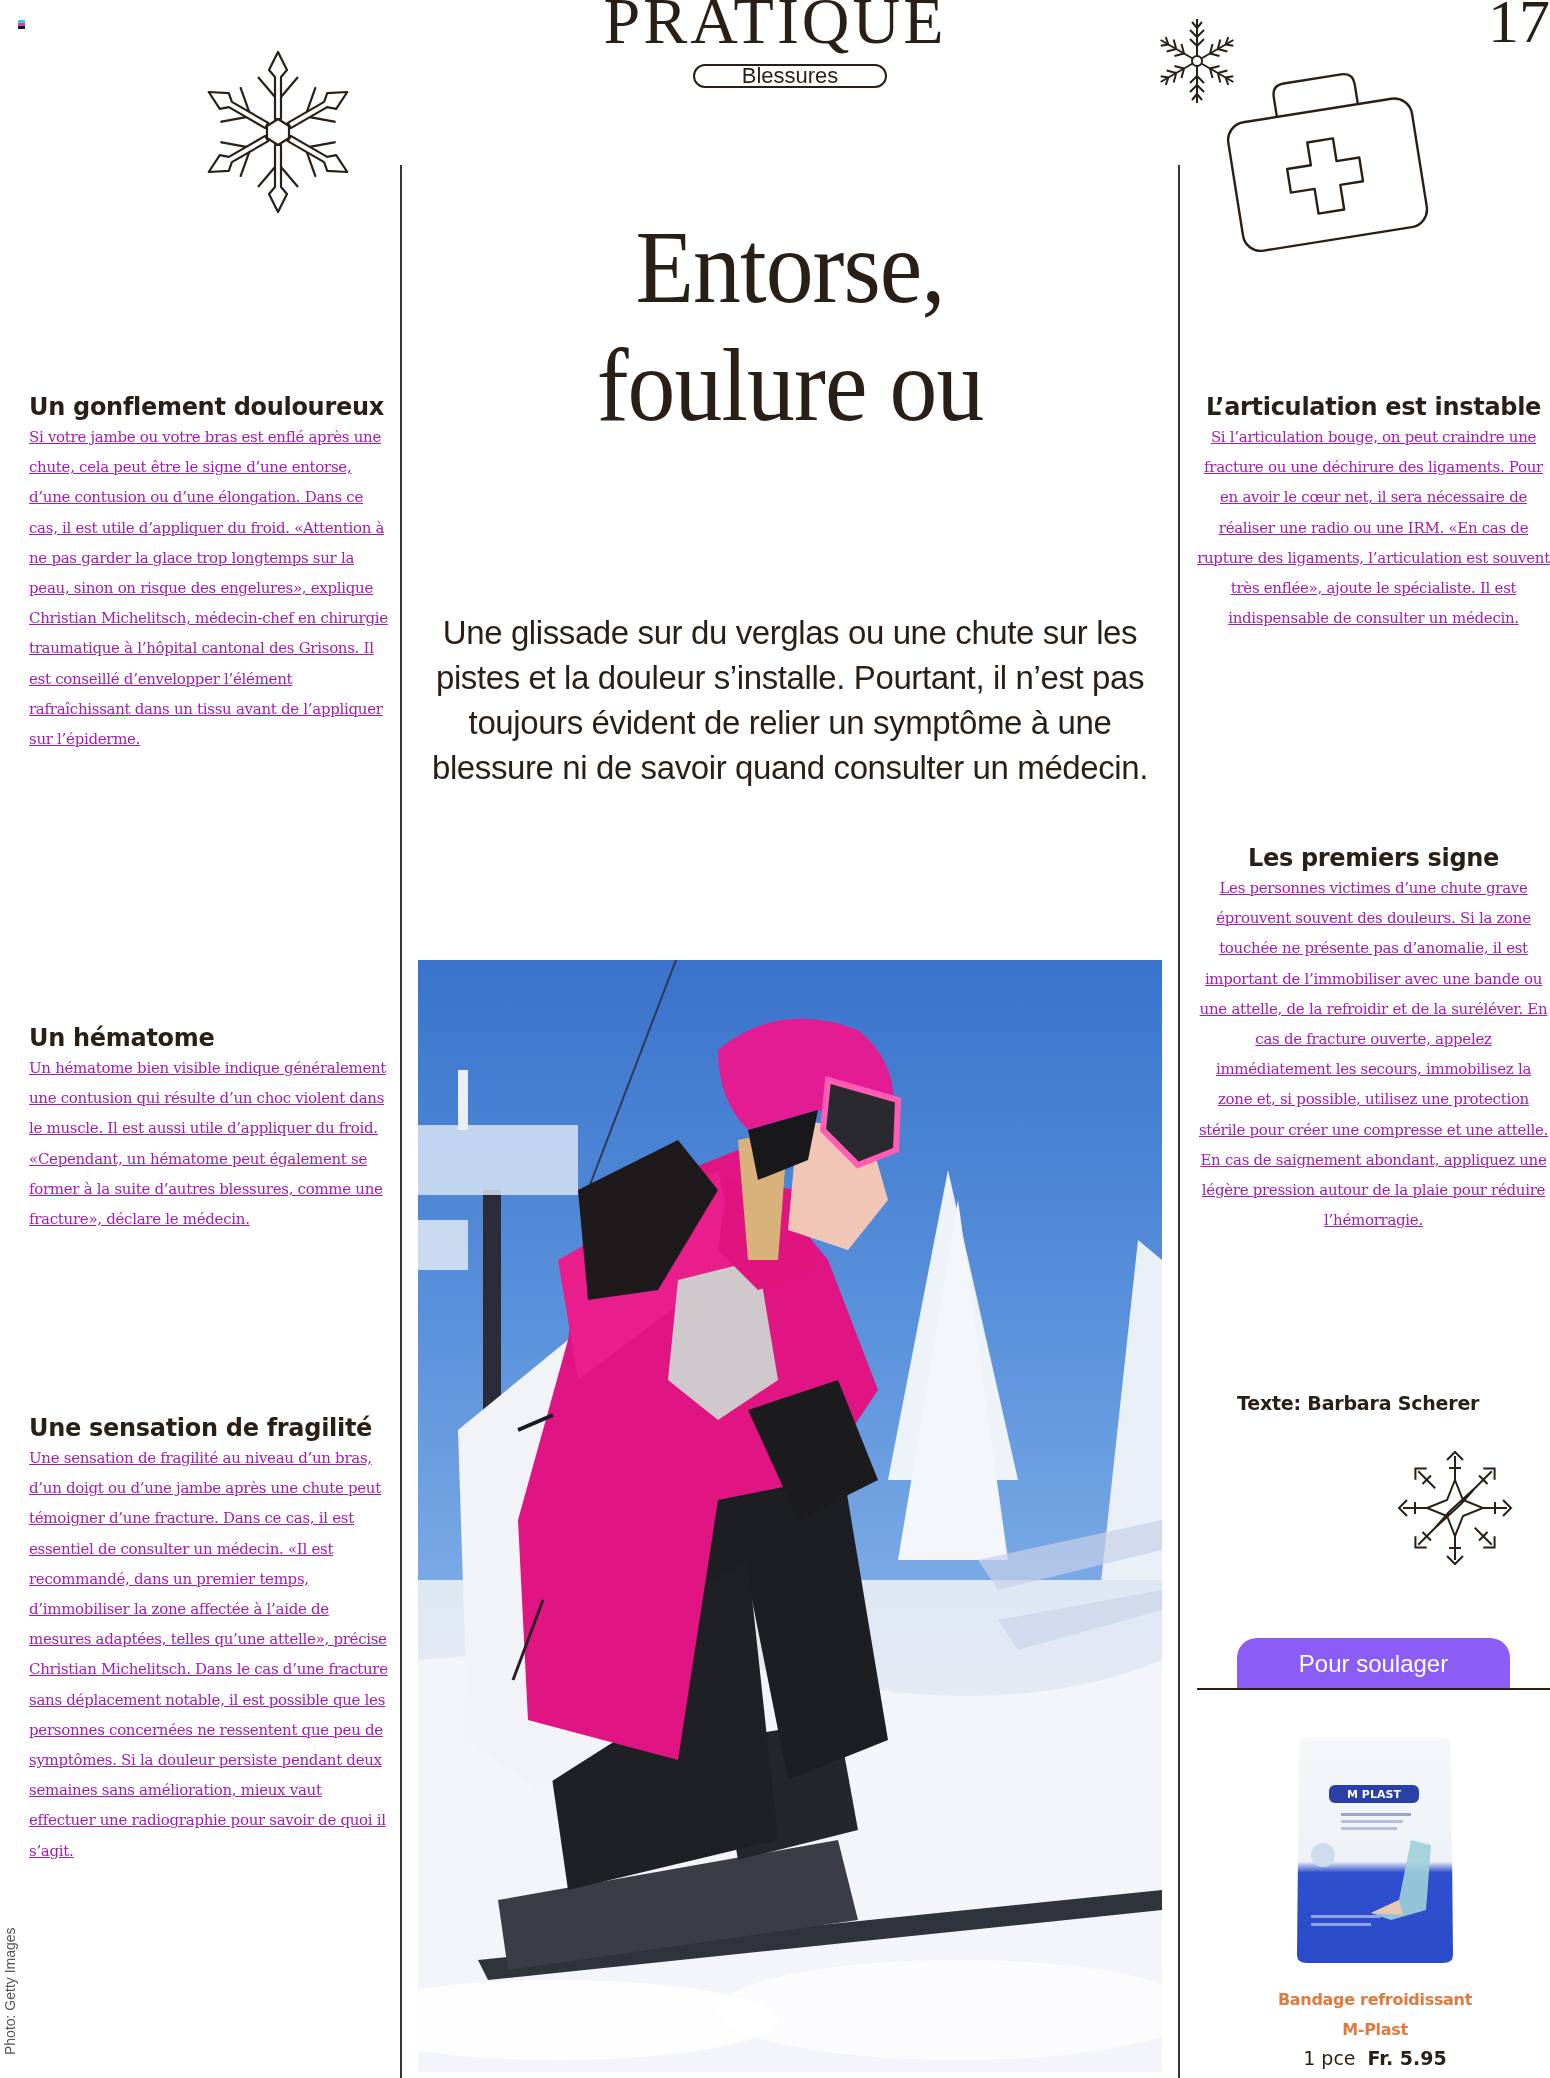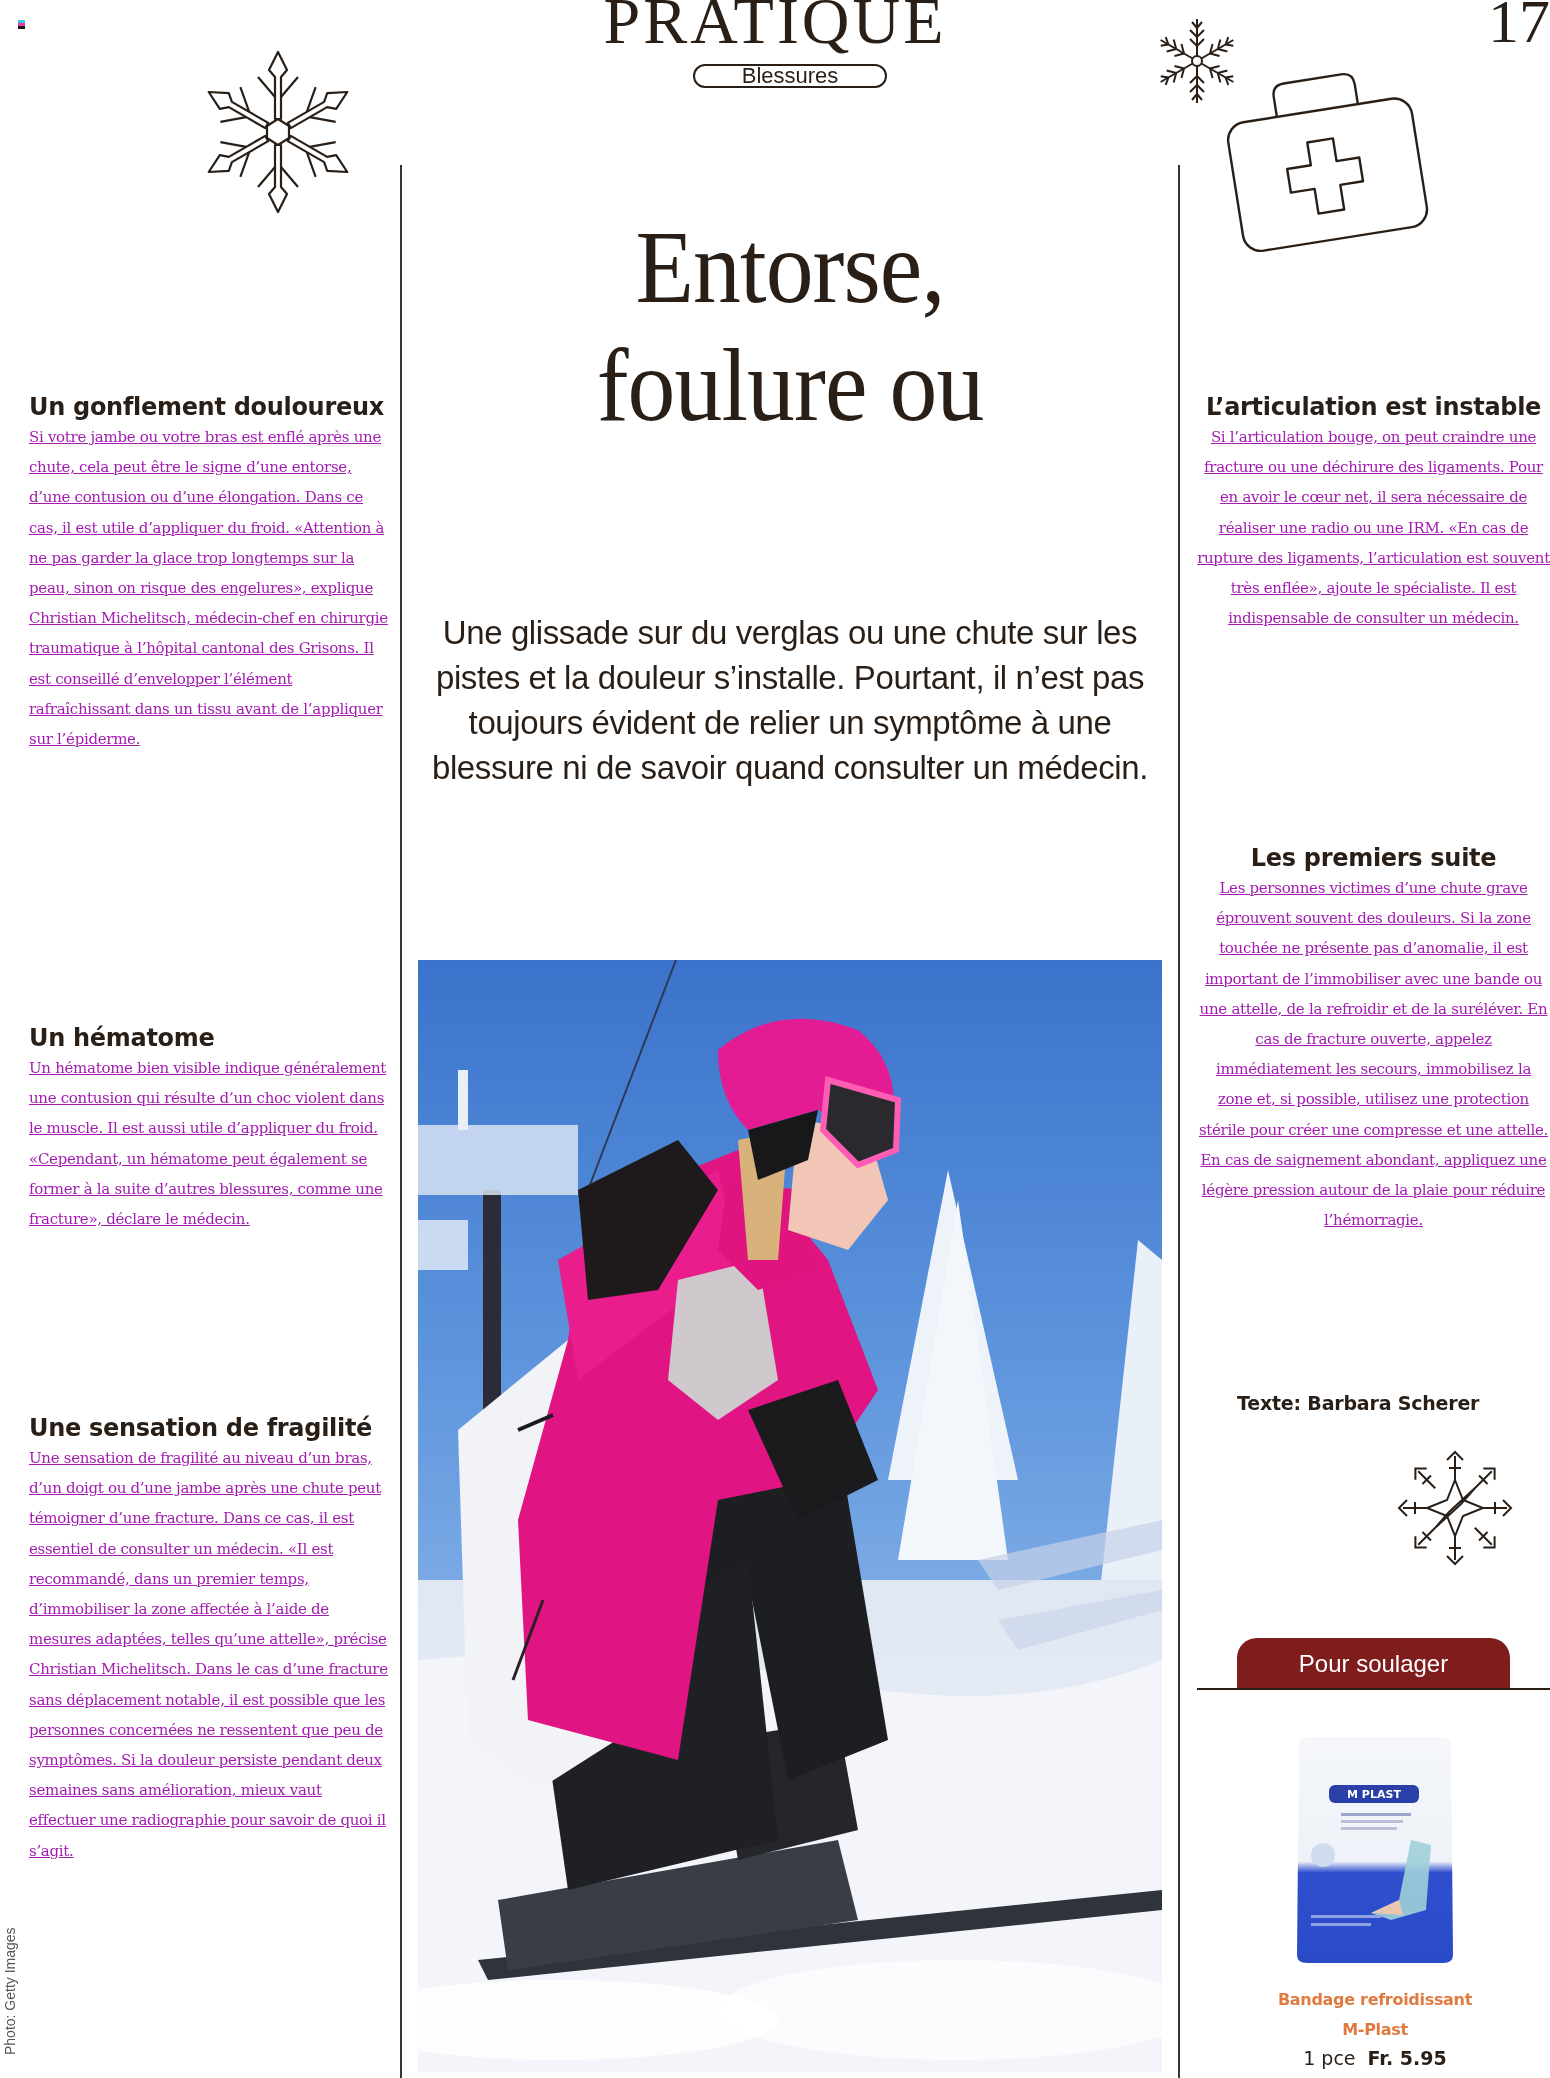--- a/index.html
+++ b/index.html
@@ -79,21 +79,21 @@
     
     .photo {
       left: 418px; top: 960px; width: 744px; height: 1112px; overflow: hidden;
       background: linear-gradient(180deg, #3f78cf 0%, #5b92da 30%, #8db7e8 48%, #dfe8f4 62%, #eef2f8 100%);
     }
 
     
     .product-tab-line { left: 1197px; top: 1688px; width: 353px; height: 2px; background: #2a1f16; }
     .product-tab {
       left: 1237px; top: 1638px; width: 273px; height: 51px;
-      background: #7f1d1d; border-radius: 20px 20px 0 0;
+      background: #8b5cf6; border-radius: 20px 20px 0 0;
       display: flex; align-items: center; justify-content: center;
       font-family: "Liberation Sans", sans-serif; font-size: 24px; color: #ffffff;
     }
     .product-image {
       left: 1291px; top: 1735px; width: 168px; height: 230px;
     }
     .product-name {
       left: 1200px; top: 1985px; width: 350px; text-align: center;
       font-family: "DejaVu Sans", sans-serif; font-weight: bold; font-size: 16px; line-height: 30px;
       color: #e07a3f; letter-spacing: -0.3px;
@@ -254,21 +254,21 @@
     <ellipse cx="540" cy="1050" rx="240" ry="50" fill="#ffffff" opacity="0.7"></ellipse>
   </svg>
 </div>
 
 <section class="abs col col-right" style="top:392px;">
   <h3>L’articulation est instable</h3>
   <p>Si l’articulation bouge, on peut craindre une fracture ou une déchirure des ligaments. Pour en avoir le cœur net, il sera né­cessaire de réaliser une radio ou une IRM. «En cas de rupture des ligaments, l’articulation est sou­vent très enflée», ajoute le spé­cialiste. Il est indispensable de consulter un médecin.</p>
 </section>
 
 <section class="abs col col-right" style="top:843px;">
-  <h3>Les premiers suite</h3>
+  <h3>Les premiers signe</h3>
   <p>Les personnes victimes d’une chute grave éprouvent souvent des douleurs. Si la zone touchée ne présente pas d’anomalie, il est important de l’immobiliser avec une bande ou une attelle, de la refroidir et de la surélé­ver. En cas de fracture ouverte, appelez immédiatement les secours, immobilisez la zone et, si possible, utilisez une protec­tion stérile pour créer une com­presse et une attelle. En cas de saignement abondant, appliquez une légère pression autour de la plaie pour réduire l’hémorragie.</p>
 </section>
 
 <div class="abs credit" style="left:1197px;top:1392px;">Texte: Barbara Scherer</div>
 
 <svg class="abs" style="left:1395px;top:1448px;" width="120" height="120" viewBox="-60 -60 120 120">
   <g fill="none" stroke="#2a1f16" stroke-width="2">
     <polygon points="0,-28 8,-8 28,0 8,8 0,28 -8,8 -28,0 -8,-8"></polygon>
     <polygon points="20,-20 6,-4 -20,20 -6,4" transform="rotate(0)"></polygon>
     <g id="arm3">

